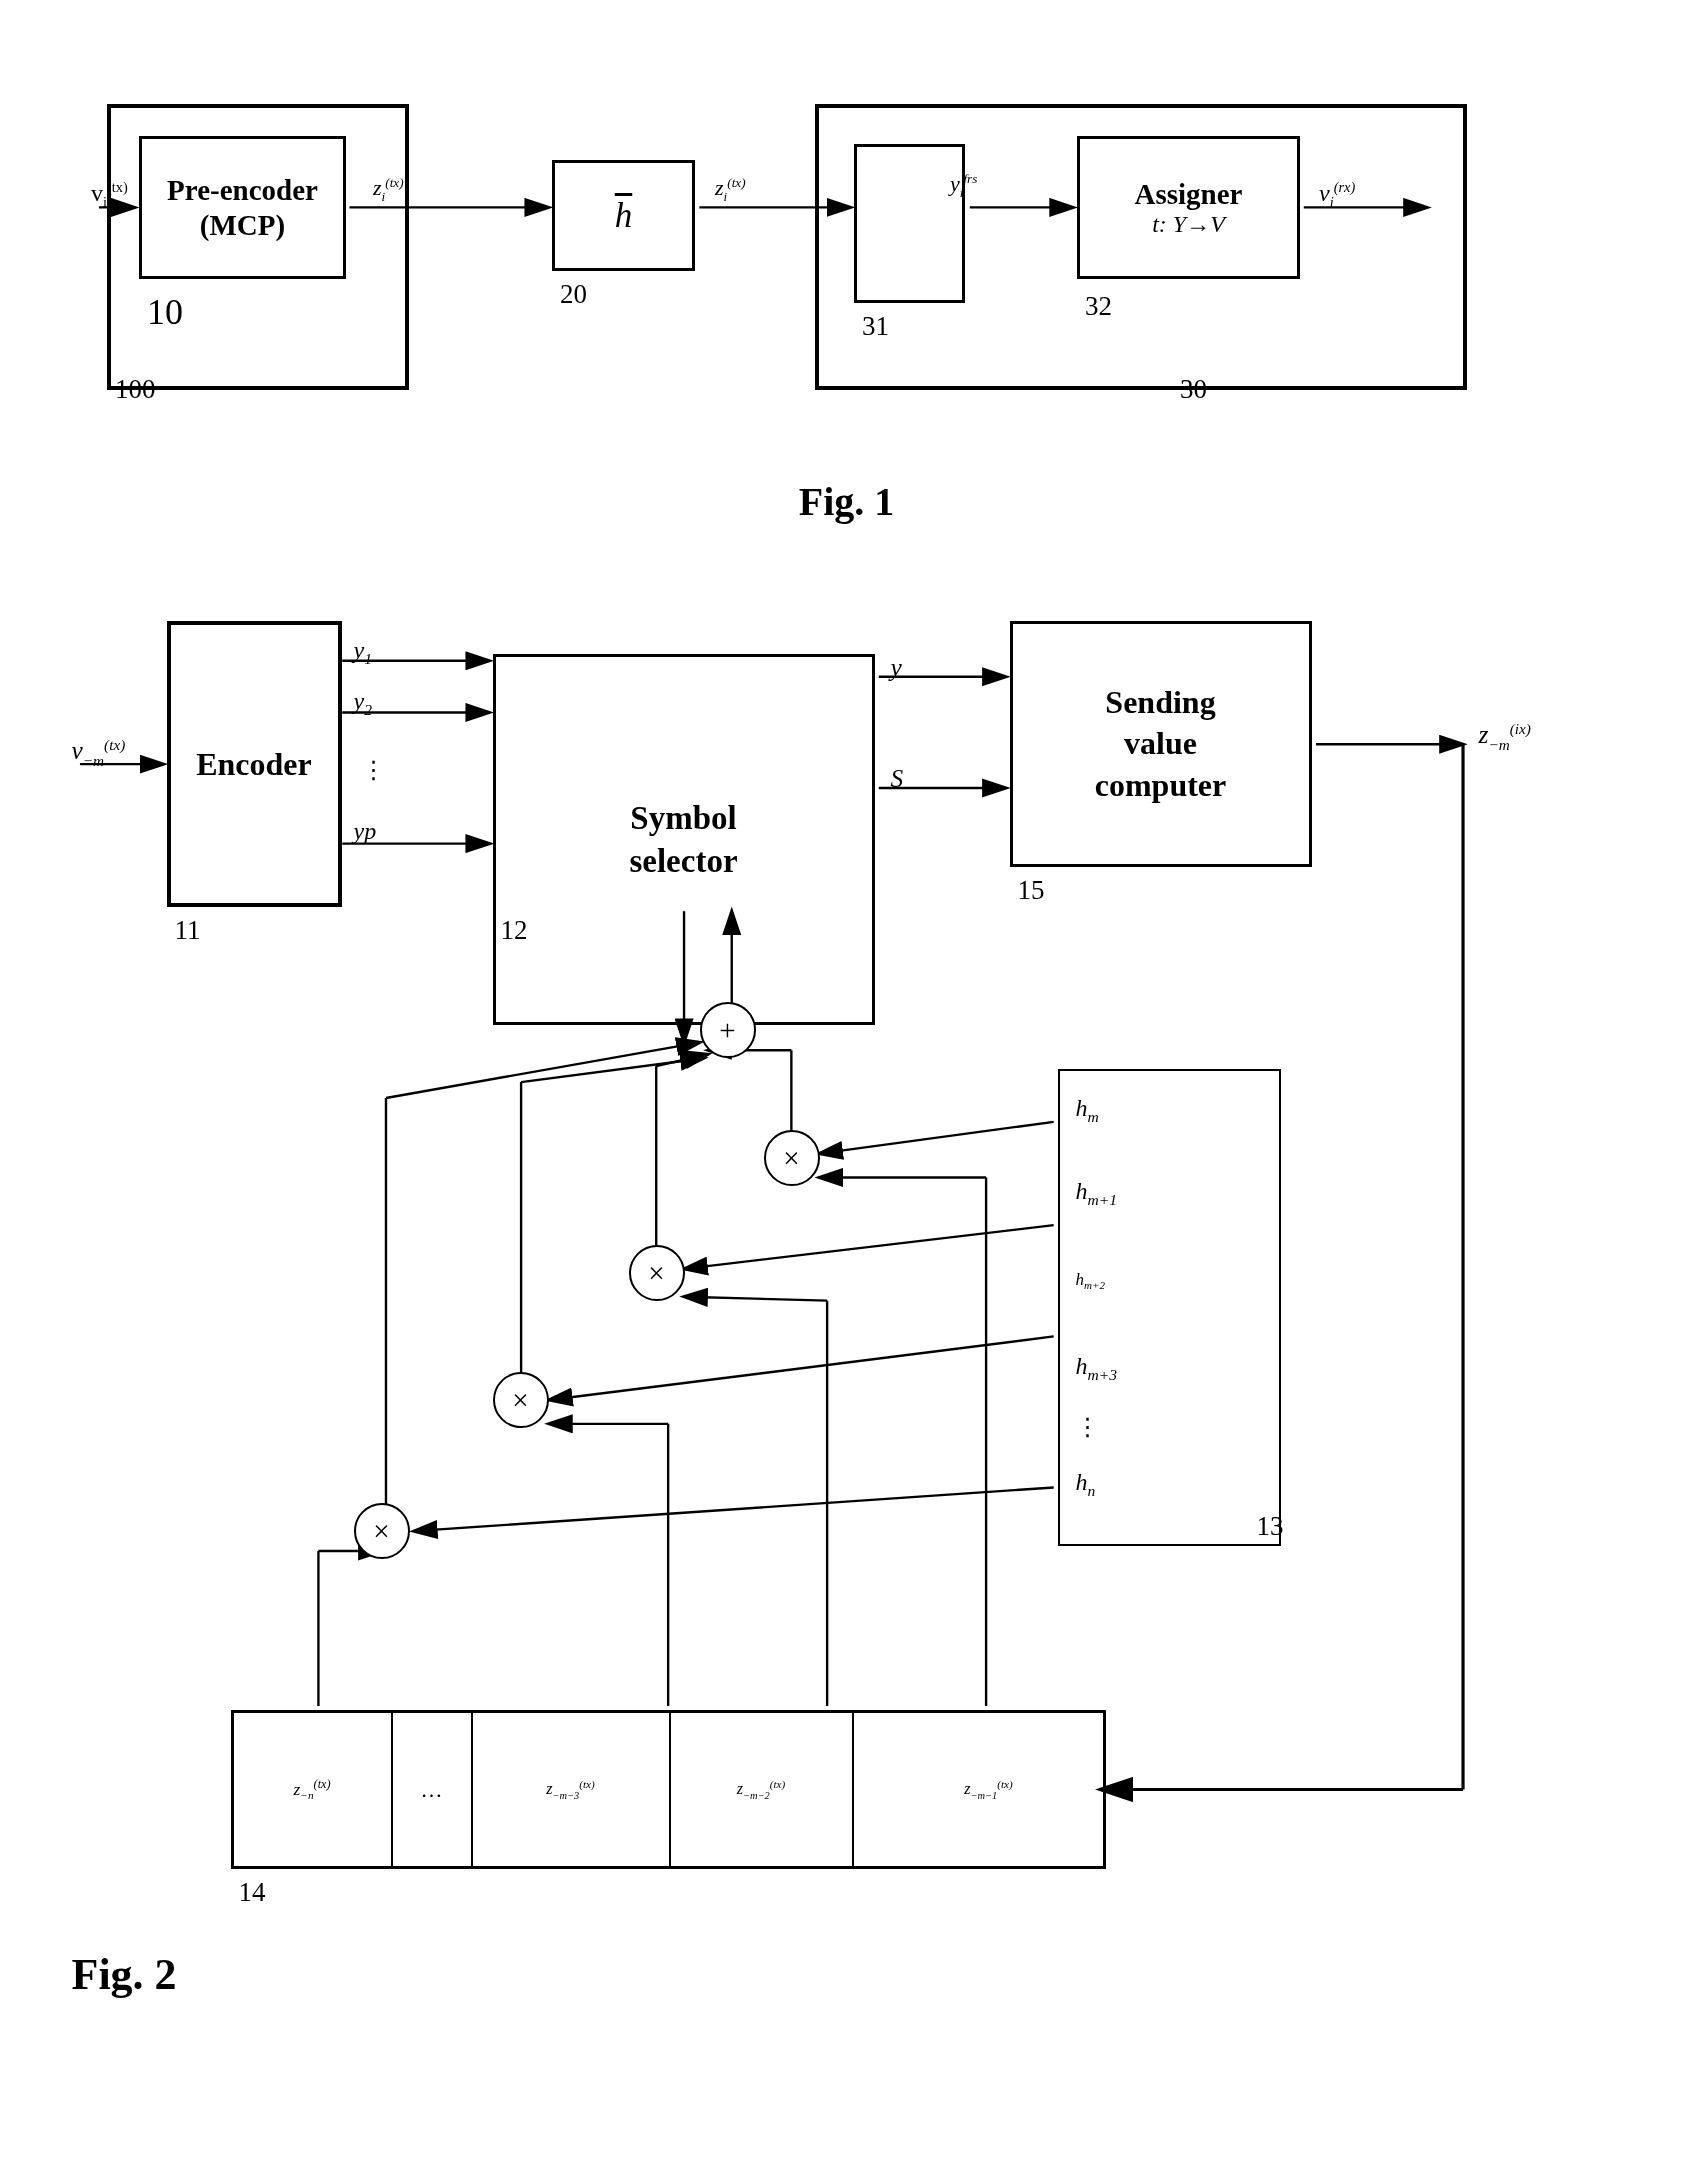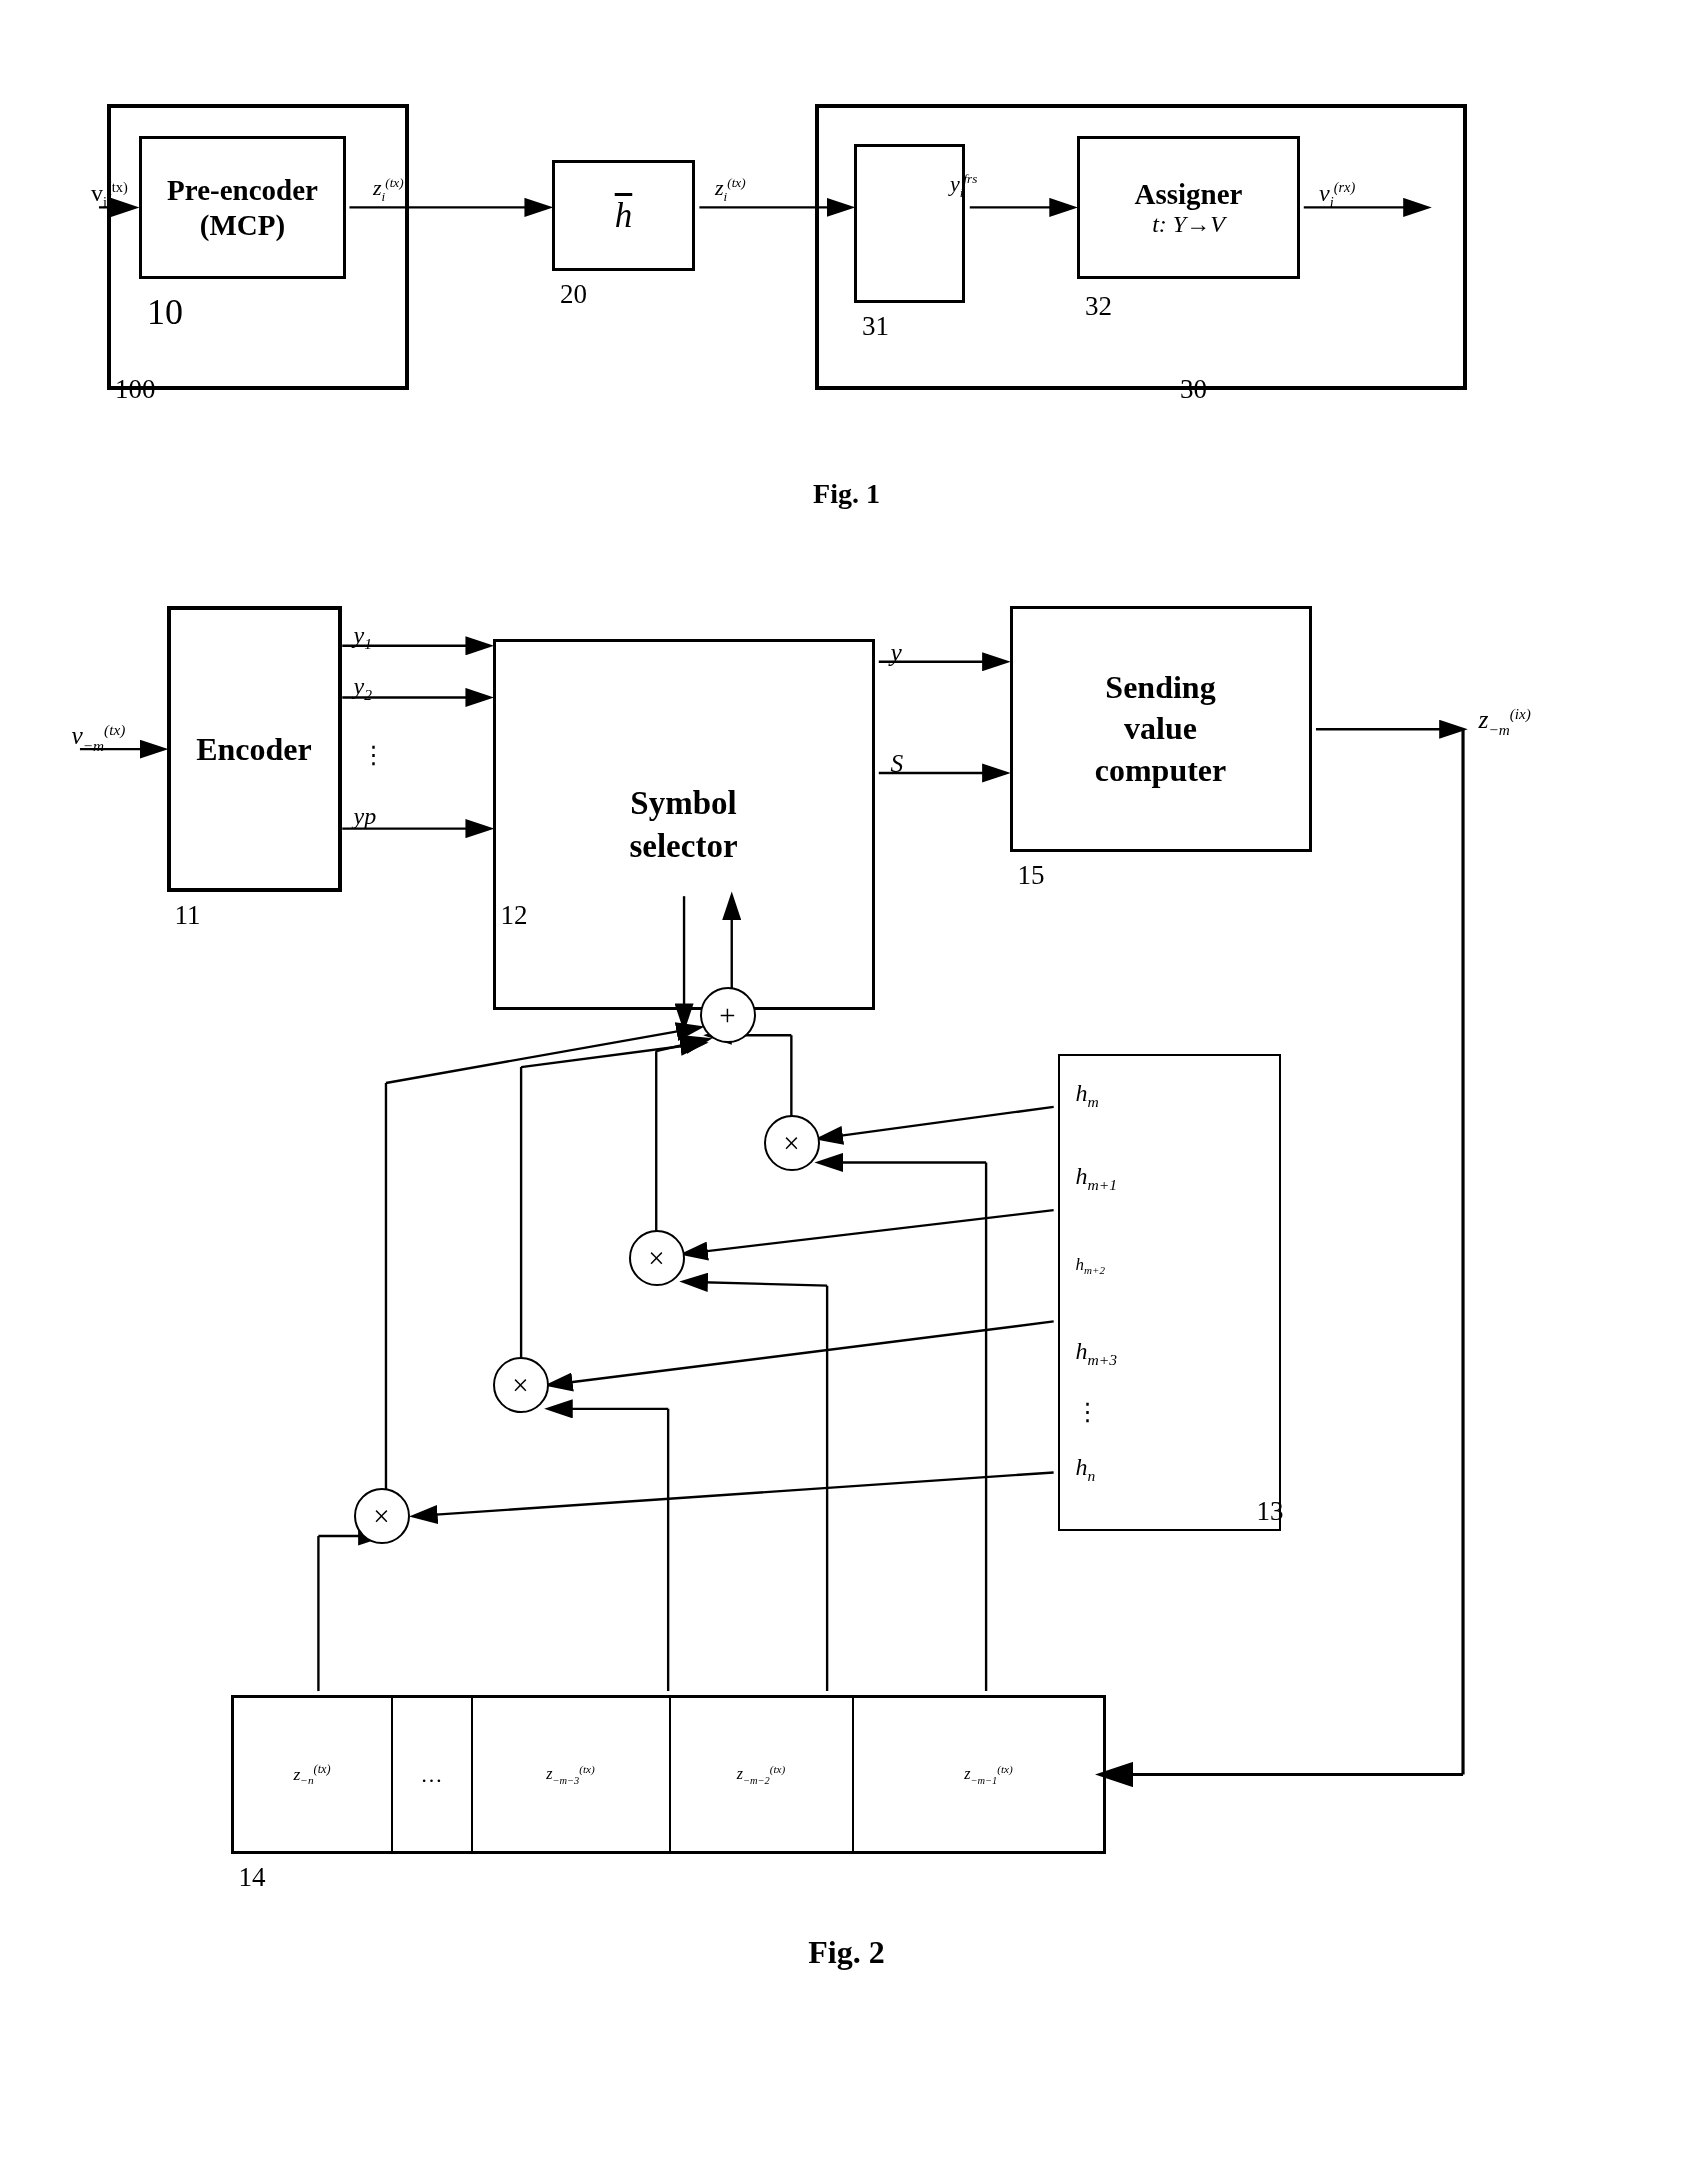--- a/index.html
+++ b/index.html
@@ -164,21 +164,21 @@
       top: 0;
       left: 0;
       width: 1511px;
       height: 382px;
       pointer-events: none;
     }
 
     
     .fig1-caption {
       text-align: center;
-      font-size: 28px;
+      font-size: 40px;
       font-weight: bold;
       margin: 16px auto;
       width: 1511px;
     }
 
     
     .fig2-container {
       position: relative;
       width: 1550px;
       height: 1352px;
@@ -335,22 +335,21 @@
       display: flex;
       align-items: center;
       justify-content: center;
       font-size: 29px;
       background: #fff;
       z-index: 10;
     }
 
     
     .fig2-caption {
-      text-align: center;
-      font-size: 32px;
+      font-size: 44px;
       font-weight: bold;
       margin: 24px auto;
       width: 1550px;
     }
 
     
     sup { font-size: 0.65em; }
     sub { font-size: 0.65em; }
   </style>
 </head>

